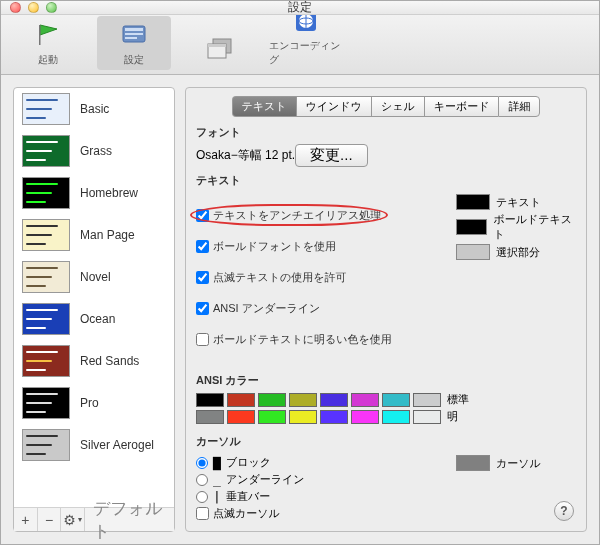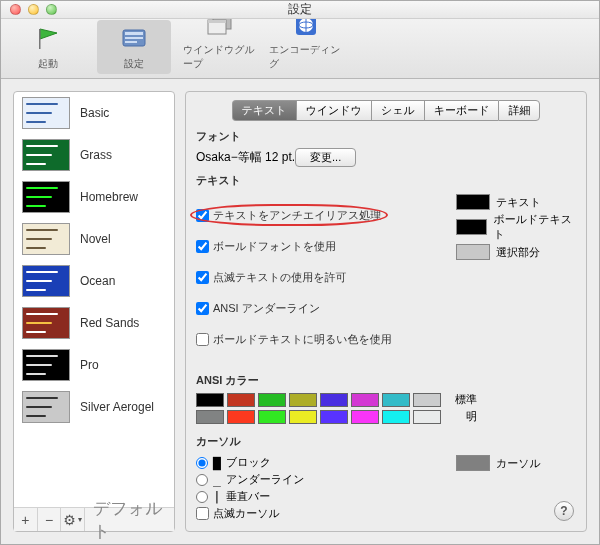--- a/index.html
+++ b/index.html
@@ -32,33 +32,33 @@
   .main { flex: 1; border: 1px solid #bcbcbc; border-radius: 4px; background: #ededed; padding: 8px 10px 8px; overflow: hidden; position: relative; }
 
   .segtabs { display: flex; justify-content: center; margin-bottom: 8px; }
   .seg { font-size: 11px; padding: 2px 9px; background: linear-gradient(#fff,#e6e6e6); border: 1px solid #999; border-right: none; cursor: default; }
   .seg:first-child { border-radius: 4px 0 0 4px; }
   .seg:last-child { border-radius: 0 4px 4px 0; border-right: 1px solid #999; }
   .seg.sel { background: linear-gradient(#8d8d8d,#6d6d6d); color: #fff; }
 
   .section-label { font-size: 11px; font-weight: bold; color: #333; margin: 6px 0 4px; }
   .font-row { display: flex; align-items: center; font-size: 12px; margin-bottom: 6px; }
-  .change-btn { font-size: 11px; padding: 1px 14px; background: linear-gradient(#fff,#e6e6e6); border: 1px solid #999; border-radius: 4px; }
+  .change-btn { font-size: 15px; padding: 1px 14px; background: linear-gradient(#fff,#e6e6e6); border: 1px solid #999; border-radius: 4px; }
 
   .grid { display: flex; gap: 10px; }
   .left-check { flex: 1; }
   .checkrow { display: flex; align-items: center; font-size: 11px; color: #333; margin: 16px 0; gap: 4px; position: relative; }
   .chk { width: 13px; height: 13px; }
   .swatches-col { width: 120px; }
   .swrow { display: flex; align-items: center; gap: 6px; font-size: 11px; margin: 2px 0; }
   .swatch { width: 34px; height: 16px; border: 1px solid #888; }
 
   .circle-highlight { position: absolute; left: -6px; top: -4px; width: 198px; height: 22px; border: 2px solid #d33; border-radius: 50%/60%; pointer-events: none; }
 
-  .ansi-colors { display: flex; align-items: center; gap: 6px; margin: 2px 0; text-align: right; }
+  .ansi-colors { display: flex; align-items: center; gap: 6px; margin: 2px 0; }
   .ansi-row { display: flex; gap: 3px; }
   .ansi-sw { width: 28px; height: 14px; border: 1px solid #666; }
   .ansi-label { font-size: 11px; width: 30px; }
 
   .cursor-block { display: flex; gap: 14px; }
   .cur-left { flex: 1; }
   .radiorow, .ckrow { display: flex; align-items: center; gap: 4px; font-size: 11px; margin: 2px 0; }
   .radio { width: 12px; height: 12px; }
   .cglyph { font-family: monospace; font-size: 13px; width: 10px; text-align: center; }
 
@@ -100,21 +100,20 @@
       <span>設定</span>
     </div>
     <div class="tbtn">
       <div class="ticon">
         <svg width="30" height="26" viewBox="0 0 30 26">
             <rect x="8" y="3" width="18" height="14" fill="#bbb" stroke="#888"></rect>
             <rect x="3" y="8" width="18" height="14" fill="#eee" stroke="#888"></rect>
             <rect x="3" y="8" width="18" height="3" fill="#ccc"></rect>
           </svg>
       </div>
-      <span>ウインドウグループ</span>
     </div>
     <div class="tbtn">
       <div class="ticon">
         <svg width="28" height="28" viewBox="0 0 28 28">
             <rect x="4" y="4" width="20" height="20" rx="3" fill="#3b6fd1"></rect>
             <circle cx="14" cy="14" r="7" fill="#fff"></circle>
             <ellipse cx="14" cy="14" rx="7" ry="3" fill="none" stroke="#3b6fd1"></ellipse>
             <line x1="14" y1="7" x2="14" y2="21" stroke="#3b6fd1"></line>
           </svg>
       </div>
@@ -142,20 +141,28 @@
             </div>
             <span>Grass</span>
           </div>
           <div class="prow">
             <div class="thumb" style="background: rgb(0, 0, 0);">
               <div class="ln" style="background: rgb(36, 255, 36); width: 80%;"></div>
               <div class="ln" style="background: rgb(36, 255, 36); width: 65%;"></div>
               <div class="ln" style="background: rgb(36, 255, 36); width: 50%;"></div>
             </div>
             <span>Homebrew</span>
+          </div>
+          <div class="prow">
+            <div class="thumb" style="background: rgb(249, 243, 200);">
+              <div class="ln" style="background: rgb(51, 51, 51); width: 80%;"></div>
+              <div class="ln" style="background: rgb(51, 51, 51); width: 65%;"></div>
+              <div class="ln" style="background: rgb(51, 51, 51); width: 50%;"></div>
+            </div>
+            <span>Man Page</span>
           </div>
           <div class="prow">
             <div class="thumb" style="background: rgb(242, 235, 214);">
               <div class="ln" style="background: rgb(107, 90, 61); width: 80%;"></div>
               <div class="ln" style="background: rgb(107, 90, 61); width: 65%;"></div>
               <div class="ln" style="background: rgb(107, 90, 61); width: 50%;"></div>
             </div>
             <span>Novel</span>
           </div>
           <div class="prow">

